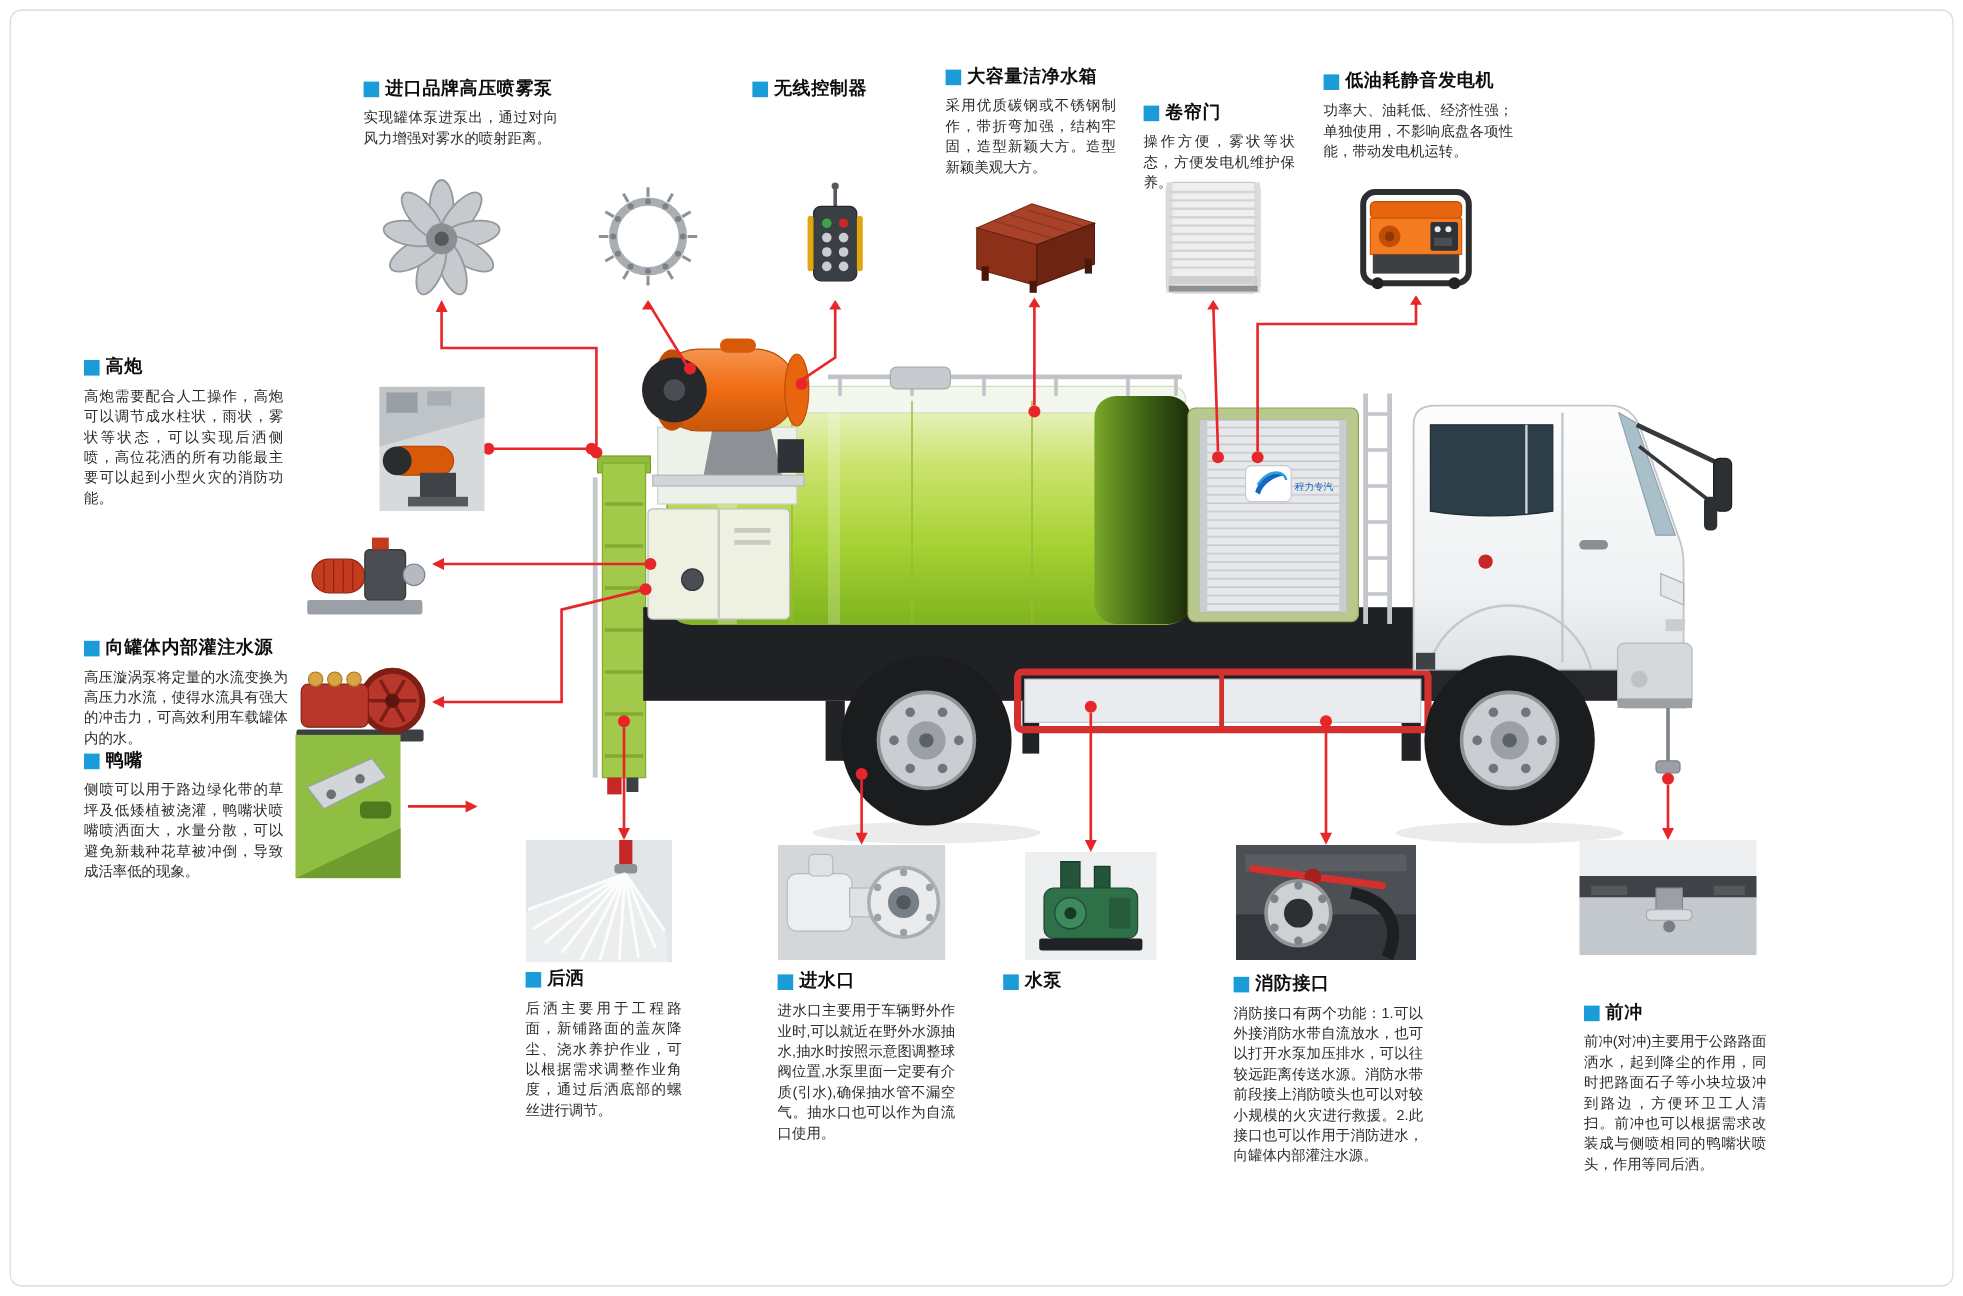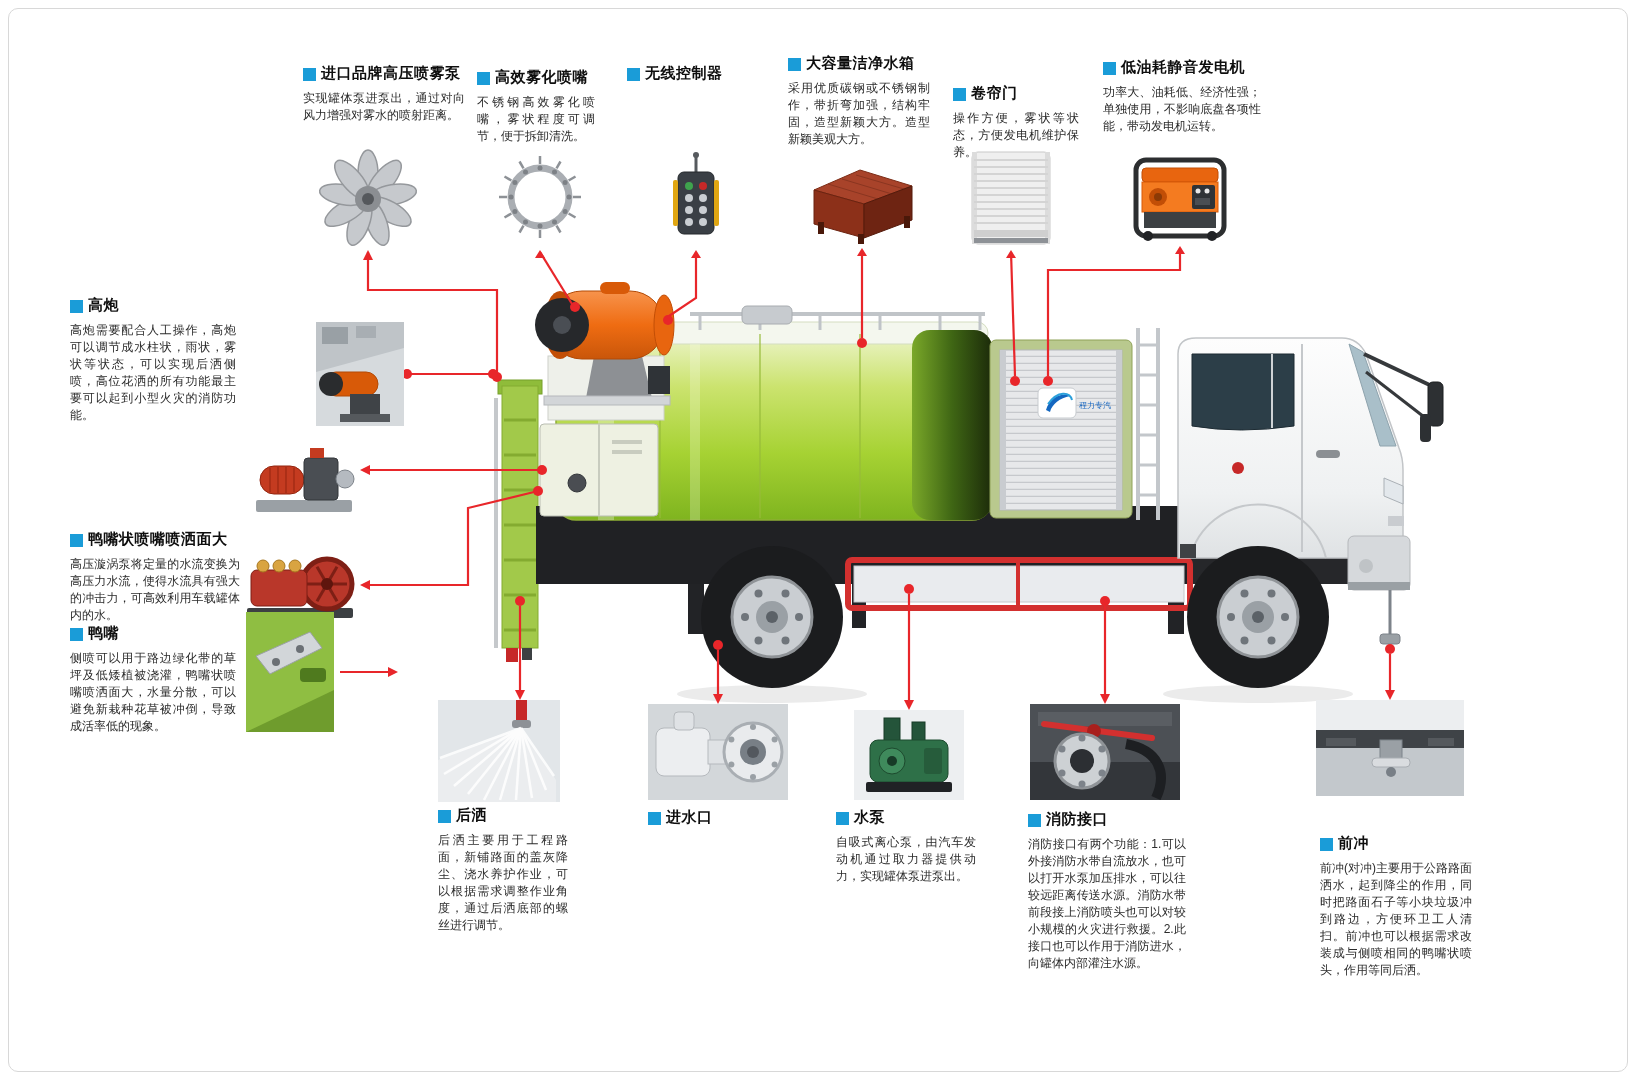--- a/index.html
+++ b/index.html
@@ -246,27 +246,20 @@
     </g>
   </svg>
 
   <div class="co" style="left:303px;top:64px;width:162px">
     <div class="co-title">
         <span class="sq"></span>
         <span>进口品牌高压喷雾泵</span>
       </div>
     <div class="co-desc">实现罐体泵进泵出，通过对向风力增强对雾水的喷射距离。</div>
   </div>
-  <div class="co" style="left:477px;top:68px;width:118px">
-    <div class="co-title">
-        <span class="sq"></span>
-        <span>高效雾化喷嘴</span>
-      </div>
-    <div class="co-desc">不锈钢高效雾化喷嘴，雾状程度可调节，便于拆卸清洗。</div>
-  </div>
   <div class="co" style="left:627px;top:64px;width:142px">
     <div class="co-title">
         <span class="sq"></span>
         <span>无线控制器</span>
       </div>
   </div>
   <div class="co" style="left:788px;top:54px;width:142px">
     <div class="co-title">
         <span class="sq"></span>
         <span>大容量洁净水箱</span>
@@ -291,21 +284,21 @@
   <div class="co" style="left:70px;top:296px;width:166px">
     <div class="co-title">
         <span class="sq"></span>
         <span>高炮</span>
       </div>
     <div class="co-desc">高炮需要配合人工操作，高炮可以调节成水柱状，雨状，雾状等状态，可以实现后洒侧喷，高位花洒的所有功能最主要可以起到小型火灾的消防功能。</div>
   </div>
   <div class="co" style="left:70px;top:530px;width:170px">
     <div class="co-title">
         <span class="sq"></span>
-        <span>鸭嘴状喷嘴喷洒面大</span>
+        <span>向罐体内部灌注水源</span>
       </div>
     <div class="co-desc">高压漩涡泵将定量的水流变换为高压力水流，使得水流具有强大的冲击力，可高效利用车载罐体内的水。</div>
   </div>
   <div class="co" style="left:70px;top:624px;width:166px">
     <div class="co-title">
         <span class="sq"></span>
         <span>鸭嘴</span>
       </div>
     <div class="co-desc">侧喷可以用于路边绿化带的草坪及低矮植被浇灌，鸭嘴状喷嘴喷洒面大，水量分散，可以避免新栽种花草被冲倒，导致成活率低的现象。</div>
   </div>
@@ -315,27 +308,27 @@
         <span class="sq"></span>
         <span>后洒</span>
       </div>
     <div class="co-desc">后洒主要用于工程路面，新铺路面的盖灰降尘、浇水养护作业，可以根据需求调整作业角度，通过后洒底部的螺丝进行调节。</div>
   </div>
   <div class="co" style="left:648px;top:808px;width:148px">
     <div class="co-title">
         <span class="sq"></span>
         <span>进水口</span>
       </div>
+    <div class="co-desc">进水口主要用于车辆野外作业时,可以就近在野外水源抽水,抽水时按照示意图调整球阀位置,水泵里面一定要有介质(引水),确保抽水管不漏空气。抽水口也可以作为自流口使用。</div>
   </div>
   <div class="co" style="left:836px;top:808px;width:140px">
     <div class="co-title">
         <span class="sq"></span>
         <span>水泵</span>
       </div>
-    <div class="co-desc">自吸式离心泵，由汽车发动机通过取力器提供动力，实现罐体泵进泵出。</div>
   </div>
   <div class="co" style="left:1028px;top:810px;width:158px">
     <div class="co-title">
         <span class="sq"></span>
         <span>消防接口</span>
       </div>
     <div class="co-desc">消防接口有两个功能：1.可以外接消防水带自流放水，也可以打开水泵加压排水，可以往较远距离传送水源。消防水带前段接上消防喷头也可以对较小规模的火灾进行救援。2.此接口也可以作用于消防进水，向罐体内部灌注水源。</div>
   </div>
   <div class="co" style="left:1320px;top:834px;width:152px">
     <div class="co-title">

